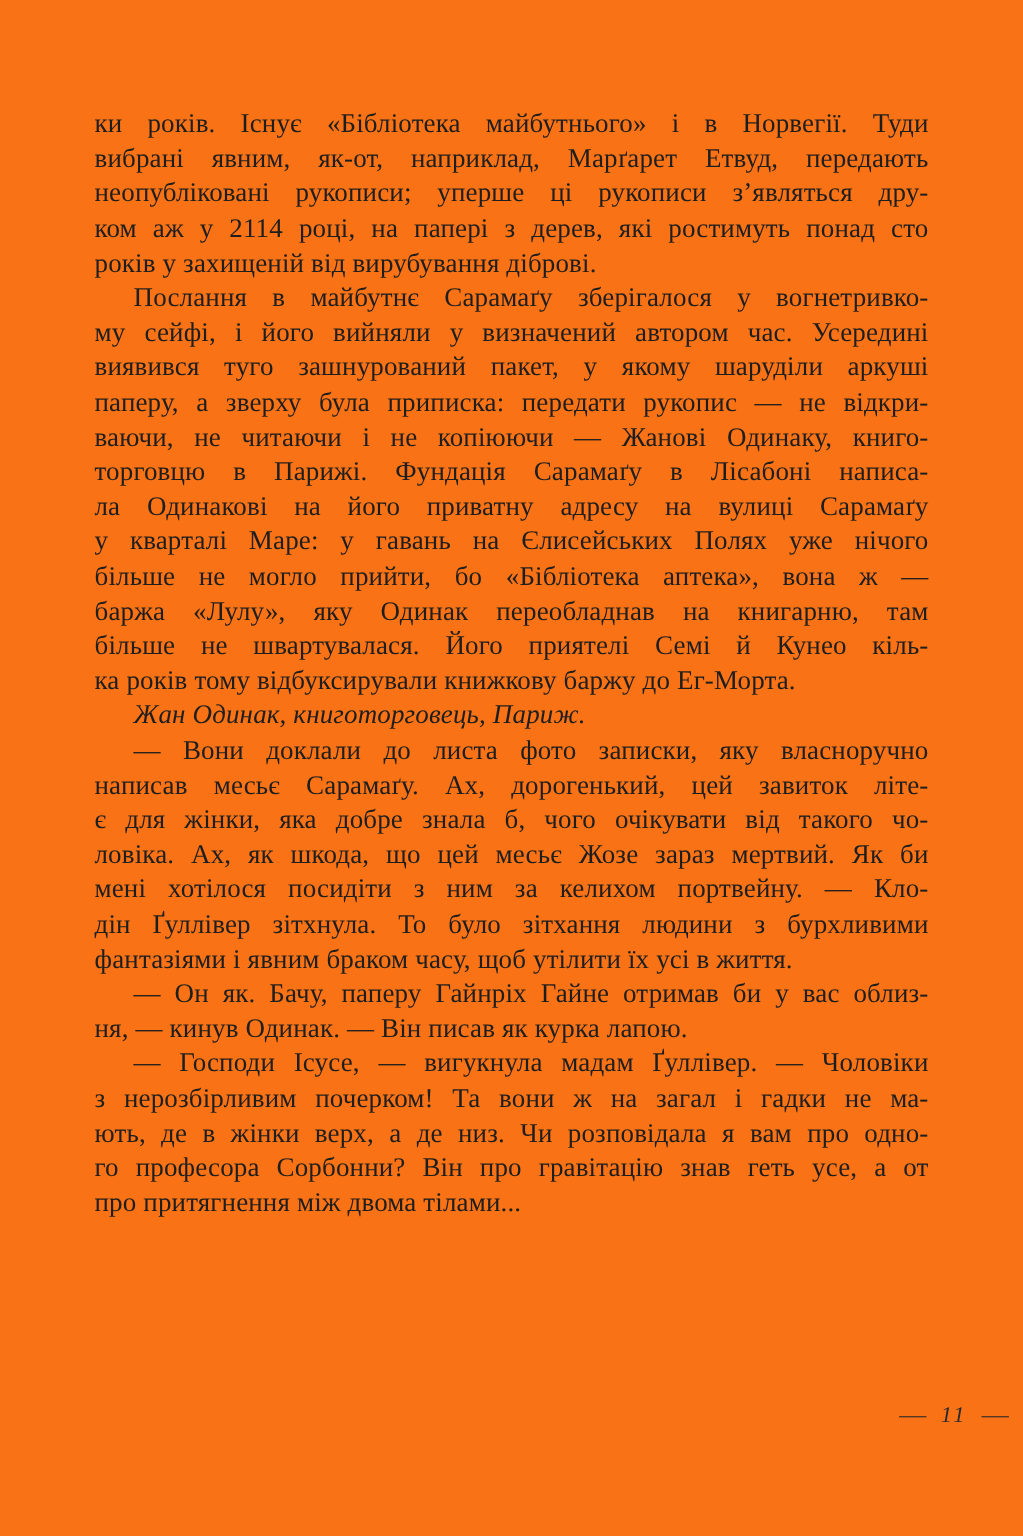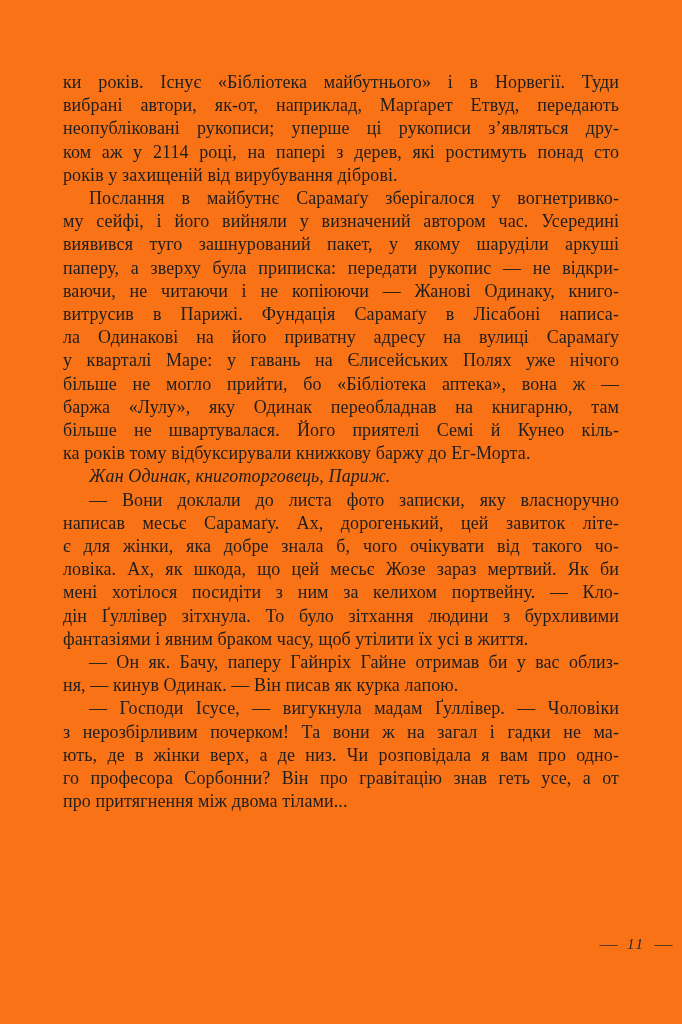--- a/index.html
+++ b/index.html
@@ -61,32 +61,32 @@
     letter-spacing: 2px;
   }
 </style>
 </head>
 <body>
 
 <div class="book-page">
   <div class="text-block">
       <div class="para">
         <div class="line first">ки років. Існує «Бібліотека майбутнього» і в Норвегії. Туди</div>
-        <div class="line">вибрані автори, як-от, наприклад, Марґарет Етвуд, передають</div>
+        <div class="line">вибрані явним, як-от, наприклад, Марґарет Етвуд, передають</div>
         <div class="line">неопубліковані рукописи; уперше ці рукописи з’являться дру-</div>
         <div class="line">ком аж у 2114 році, на папері з дерев, які ростимуть понад сто</div>
         <div class="line last">років у захищеній від вирубування діброві.</div>
       </div>
       <div class="para indent">
         <div class="line first">Послання в майбутнє Сарамаґу зберігалося у вогнетривко-</div>
         <div class="line">му сейфі, і його вийняли у визначений автором час. Усередині</div>
         <div class="line">виявився туго зашнурований пакет, у якому шаруділи аркуші</div>
         <div class="line">паперу, а зверху була приписка: передати рукопис — не відкри-</div>
         <div class="line">ваючи, не читаючи і не копіюючи — Жанові Одинаку, книго-</div>
-        <div class="line">витрусив в Парижі. Фундація Сарамаґу в Лісабоні написа-</div>
+        <div class="line">торговцю в Парижі. Фундація Сарамаґу в Лісабоні написа-</div>
         <div class="line">ла Одинакові на його приватну адресу на вулиці Сарамаґу</div>
         <div class="line">у кварталі Маре: у гавань на Єлисейських Полях уже нічого</div>
         <div class="line">більше не могло прийти, бо «Бібліотека аптека», вона ж —</div>
         <div class="line">баржа «Лулу», яку Одинак переобладнав на книгарню, там</div>
         <div class="line">більше не швартувалася. Його приятелі Семі й Кунео кіль-</div>
         <div class="line last">ка років тому відбуксирували книжкову баржу до Ег-Морта.</div>
       </div>
       <div class="para indent italic">
         <div class="line first last">Жан Одинак, книготорговець, Париж.</div>
       </div>

